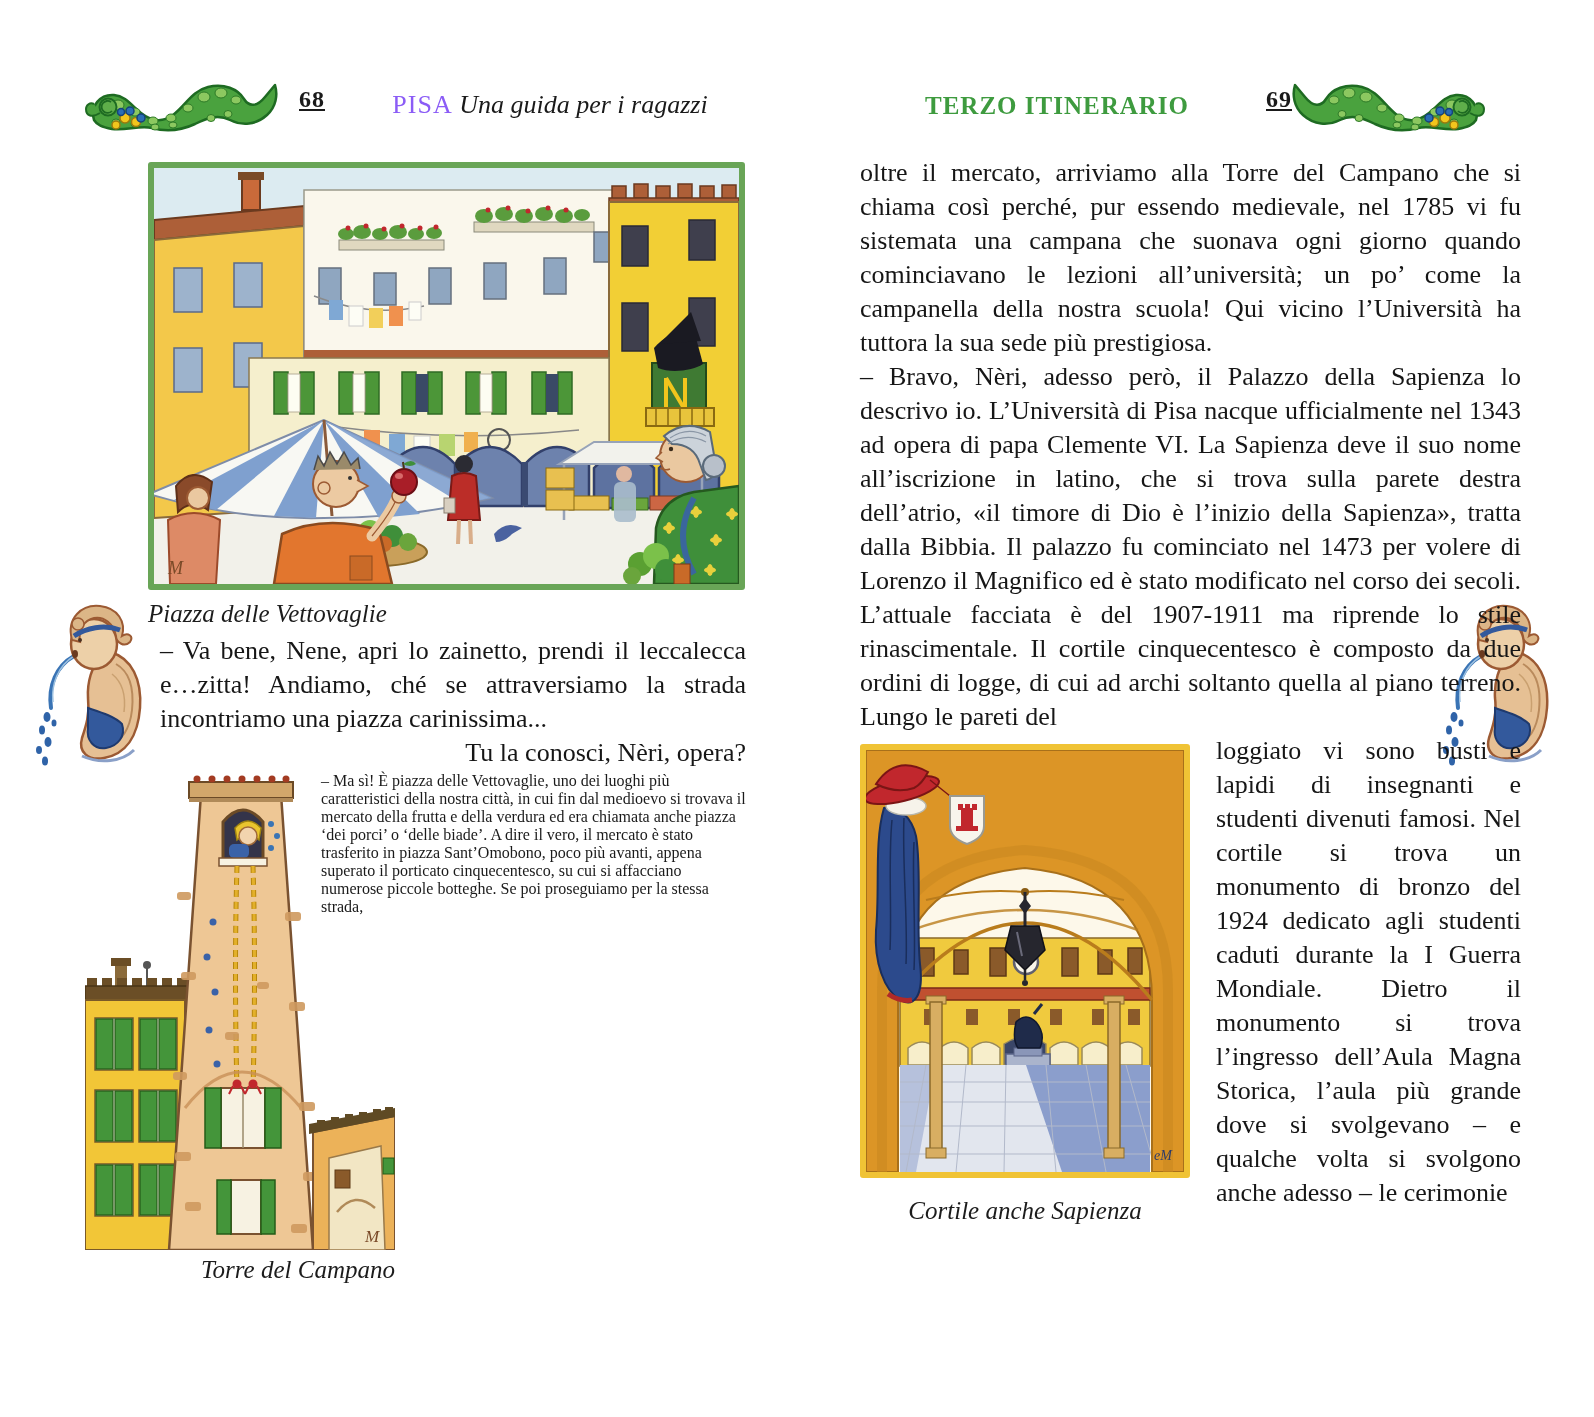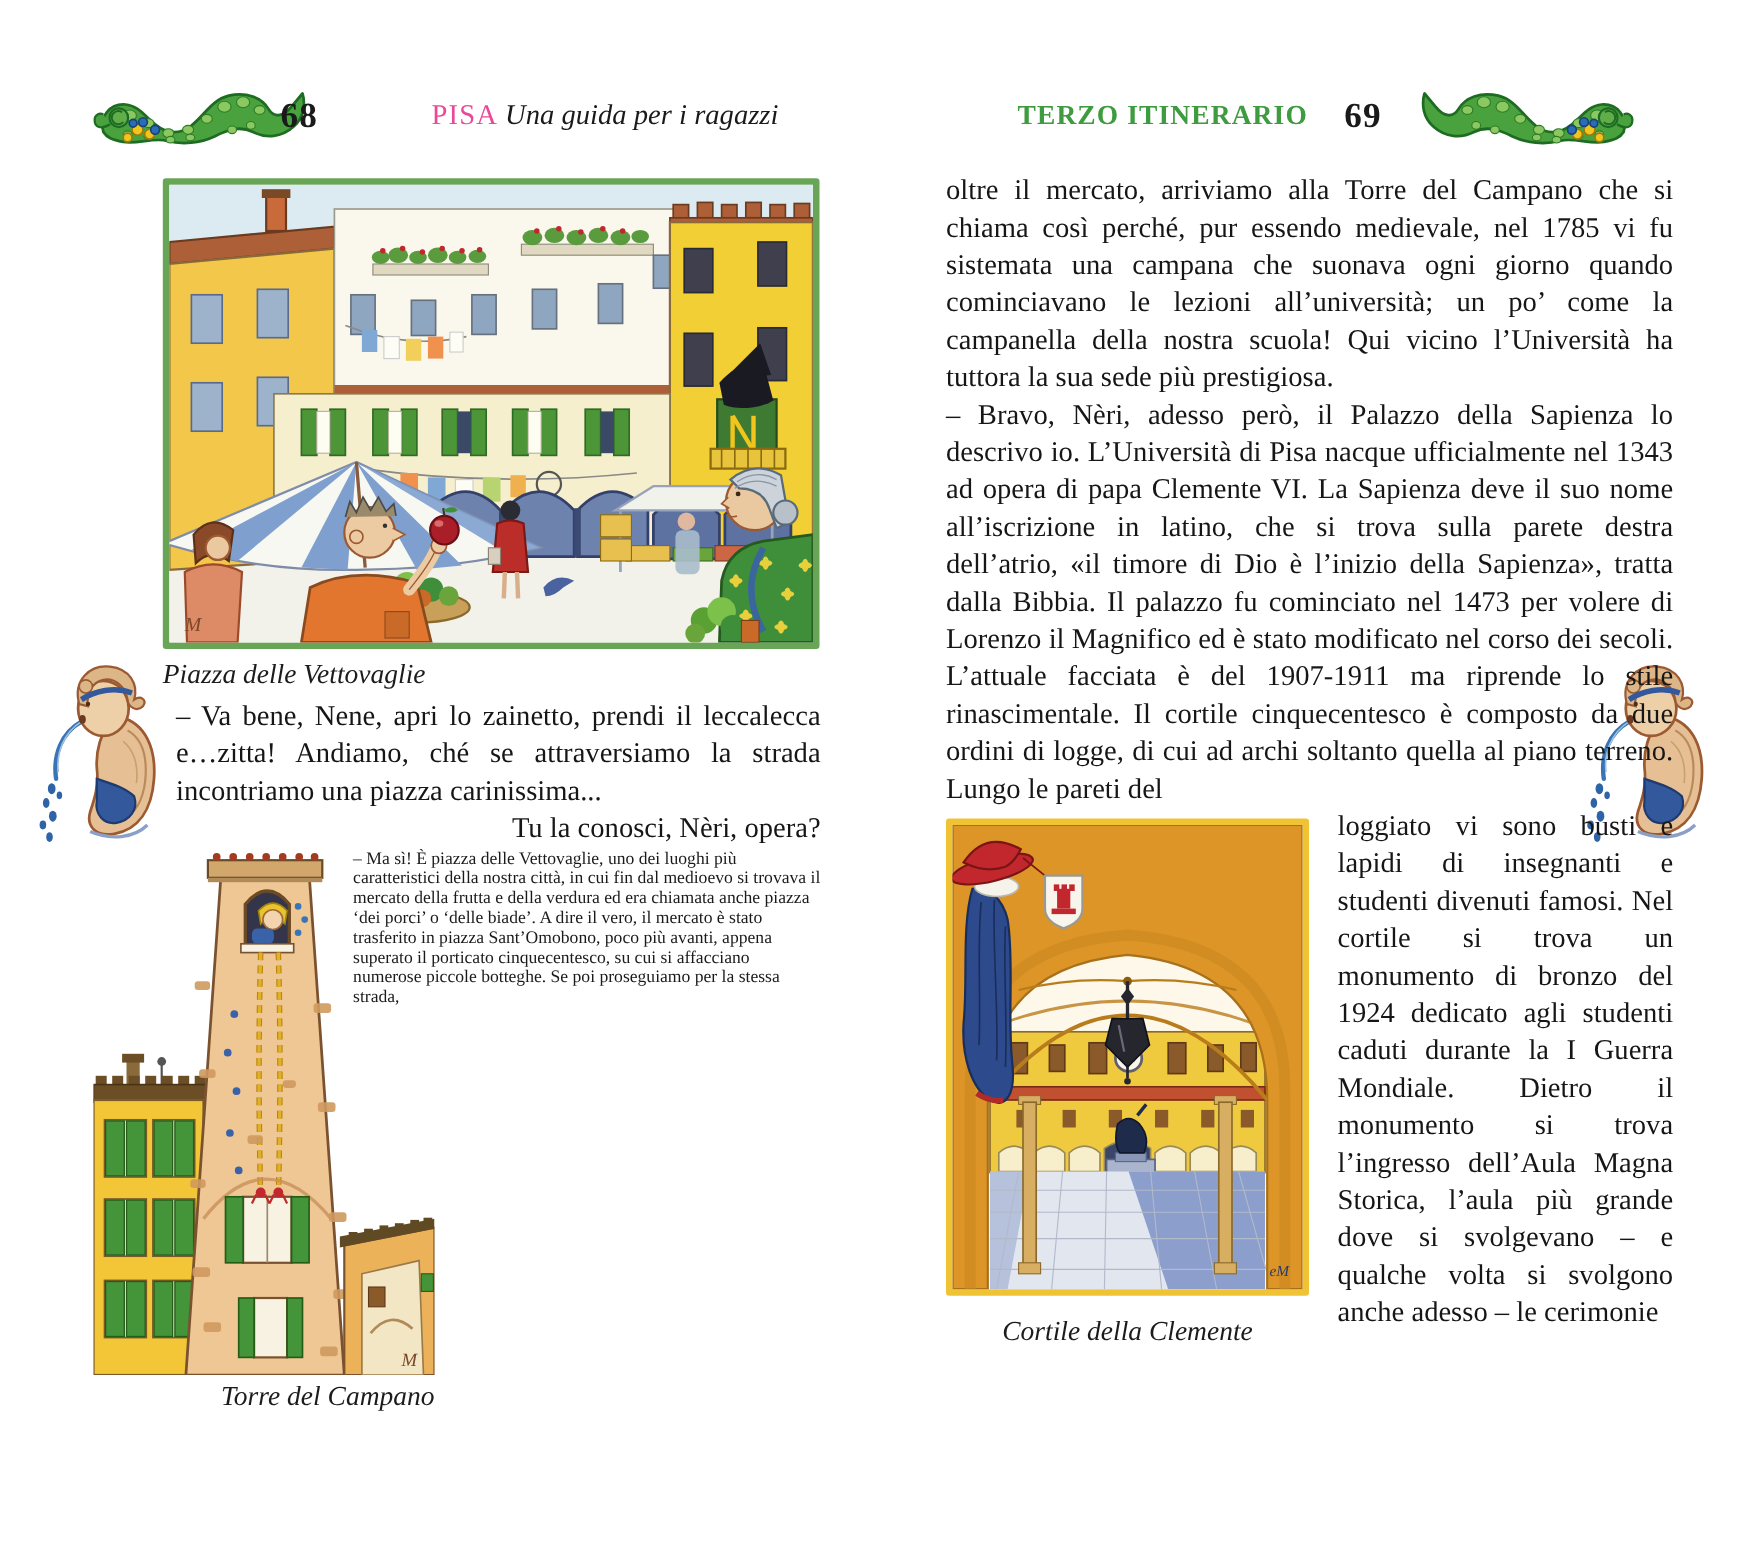--- a/index.html
+++ b/index.html
@@ -2,23 +2,23 @@
 <html lang="it"><head>
 <meta charset="utf-8">
 <style>
   html,body{margin:0;padding:0;background:#ffffff;}
   .spread{position:relative;width:1594px;height:1417px;background:#ffffff;overflow:hidden;
           font-family:"Liberation Serif","DejaVu Serif",serif;color:#1a1a1a;}
   .page{position:absolute;top:0;width:797px;height:1417px;}
   .page-left{left:0;}
   .page-right{left:797px;}
   .abs{position:absolute;}
-  .pagenum{font-weight:bold;font-size:32px;letter-spacing:1px;text-align:left;}
+  .pagenum{font-weight:bold;font-size:24px;letter-spacing:1px;text-align:right;text-decoration:underline;}
   .running-title{font-size:26px;white-space:nowrap;text-align:center;}
-  .pisa{color:#ec4899;letter-spacing:1px;}
+  .pisa{color:#8b5cf6;letter-spacing:1px;}
   .subtitle{font-style:italic;text-align:center;}
   .header-green{color:#3e9b3f;font-weight:bold;font-size:25px;letter-spacing:1px;text-align:center;}
   .body-text{font-size:26px;line-height:34px;text-align:justify;color:#161616;}
   .caption{font-style:italic;font-size:25px;color:#1c1c1c;}
   .fig-market{left:148px;top:162px;width:585px;height:416px;border:6px solid #69a557;border-radius:3px;background:#fdfdf8;}
   .fig-market svg{display:block;}
   .caption-market{left:148px;top:600px;width:597px;text-align:left;}
   .putto-left{left:30px;top:590px;}
   .putto-right{left:640px;top:590px;}
   .para-intro{left:160px;top:634px;width:586px;}
@@ -616,19 +616,19 @@
               <g fill="#c1272d">
                   <rect x="95" y="58" width="12" height="18"></rect>
                   <rect x="92" y="54" width="5" height="6"></rect>
                   <rect x="99" y="54" width="5" height="6"></rect>
                   <rect x="106" y="54" width="5" height="6"></rect>
                   <rect x="90" y="76" width="22" height="5"></rect>
                 </g>
               <text x="288" y="410" font-size="14" font-style="italic" fill="#2c3a6a">eM</text>
             </svg>
           </span>
-          <span class="caption caption-cortile">Cortile della Clemente</span>
+          <span class="caption caption-cortile">Cortile anche Sapienza</span>
         </span>
         <span>loggiato vi sono busti e lapidi di insegnanti e studenti divenuti famosi. Nel cortile si trova un monumento di bronzo del 1924 dedicato agli studenti caduti durante la I Guerra Mondiale. Dietro il monumento si trova l’ingresso dell’Aula Magna Storica, l’aula più grande dove si svolgevano – e qualche volta si svolgono anche adesso – le cerimonie</span>
       </div>
     </div>
   </div>
 </div>
 
 </body></html>

